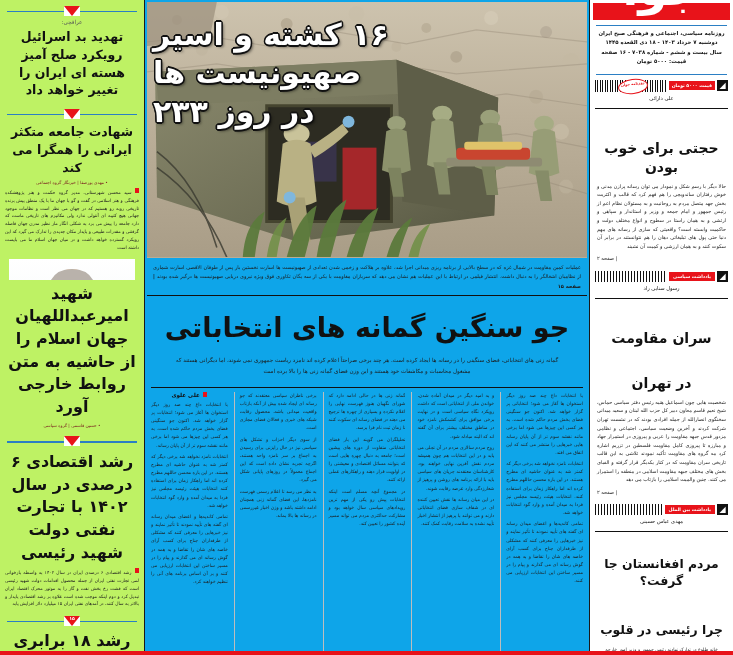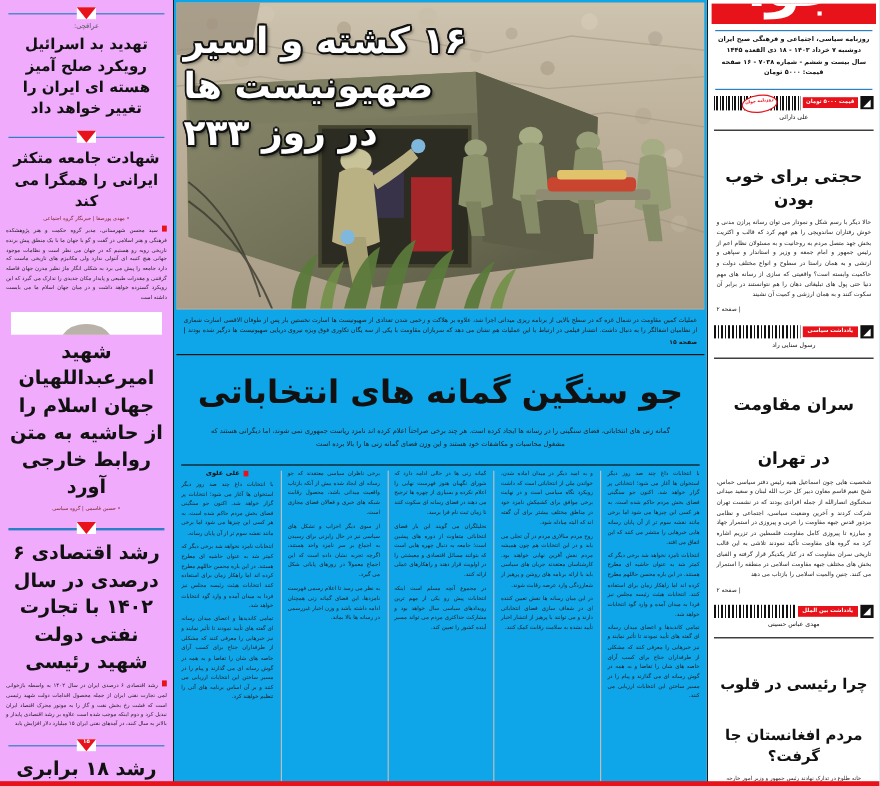--- a/index.html
+++ b/index.html
@@ -288,21 +288,21 @@
     color: #1d1d1d;
   }
   .ptext + .ptext { margin-top: 3px; }
 
   
   .col-left {
     width: 144px;
     height: 100%;
     display: flex;
     flex-direction: column;
-    background: #f0abfc;
+    background: #bef264;
     padding: 0 5px;
   }
 
   .tri-div {
     display: flex;
     align-items: center;
     justify-content: center;
     gap: 0;
     margin: 6px 0 4px 0;
     position: relative;
@@ -438,22 +438,22 @@
 
     <div class="badge-row">
       <div class="qr-sq">◢</div>
       <div class="badge-chip">یادداشت بین الملل</div>
       <div class="badge-bars"></div>
     </div>
     <div class="mast-byline">مهدی عباس حسینی</div>
     <div class="sb-hr"></div>
 
     <div class="sb-sec">
+      <div class="sb-title sm" style="padding-top:0">مردم افغانستان جا گرفت؟</div>
       <div class="sb-title sm">چرا رئیسی در قلوب</div>
-      <div class="sb-title sm" style="padding-top:0">مردم افغانستان جا گرفت؟</div>
       <div class="mini-lead">خانه طلوع در تدارک نهادند رئیس جمهور و وزیر امور خارجه</div>
     </div>
 
     <div style="flex:1 1 auto"></div>
   </div>
 
   <div class="col-center">
 
     <div class="photo-wrap">
       <svg class="photo-canvas" viewBox="0 0 441 256" preserveAspectRatio="none">

